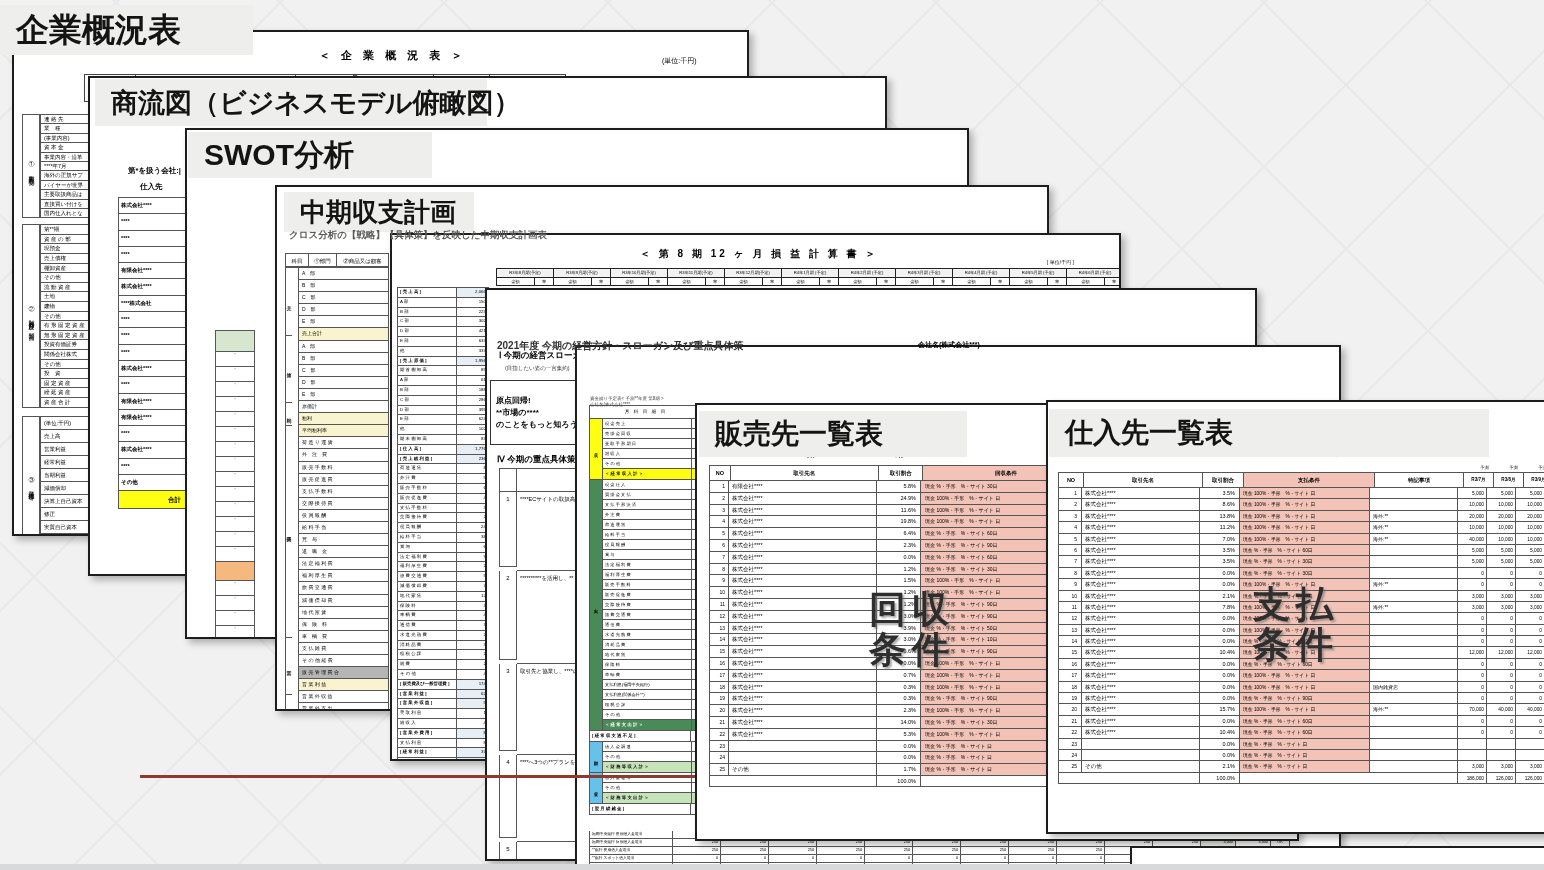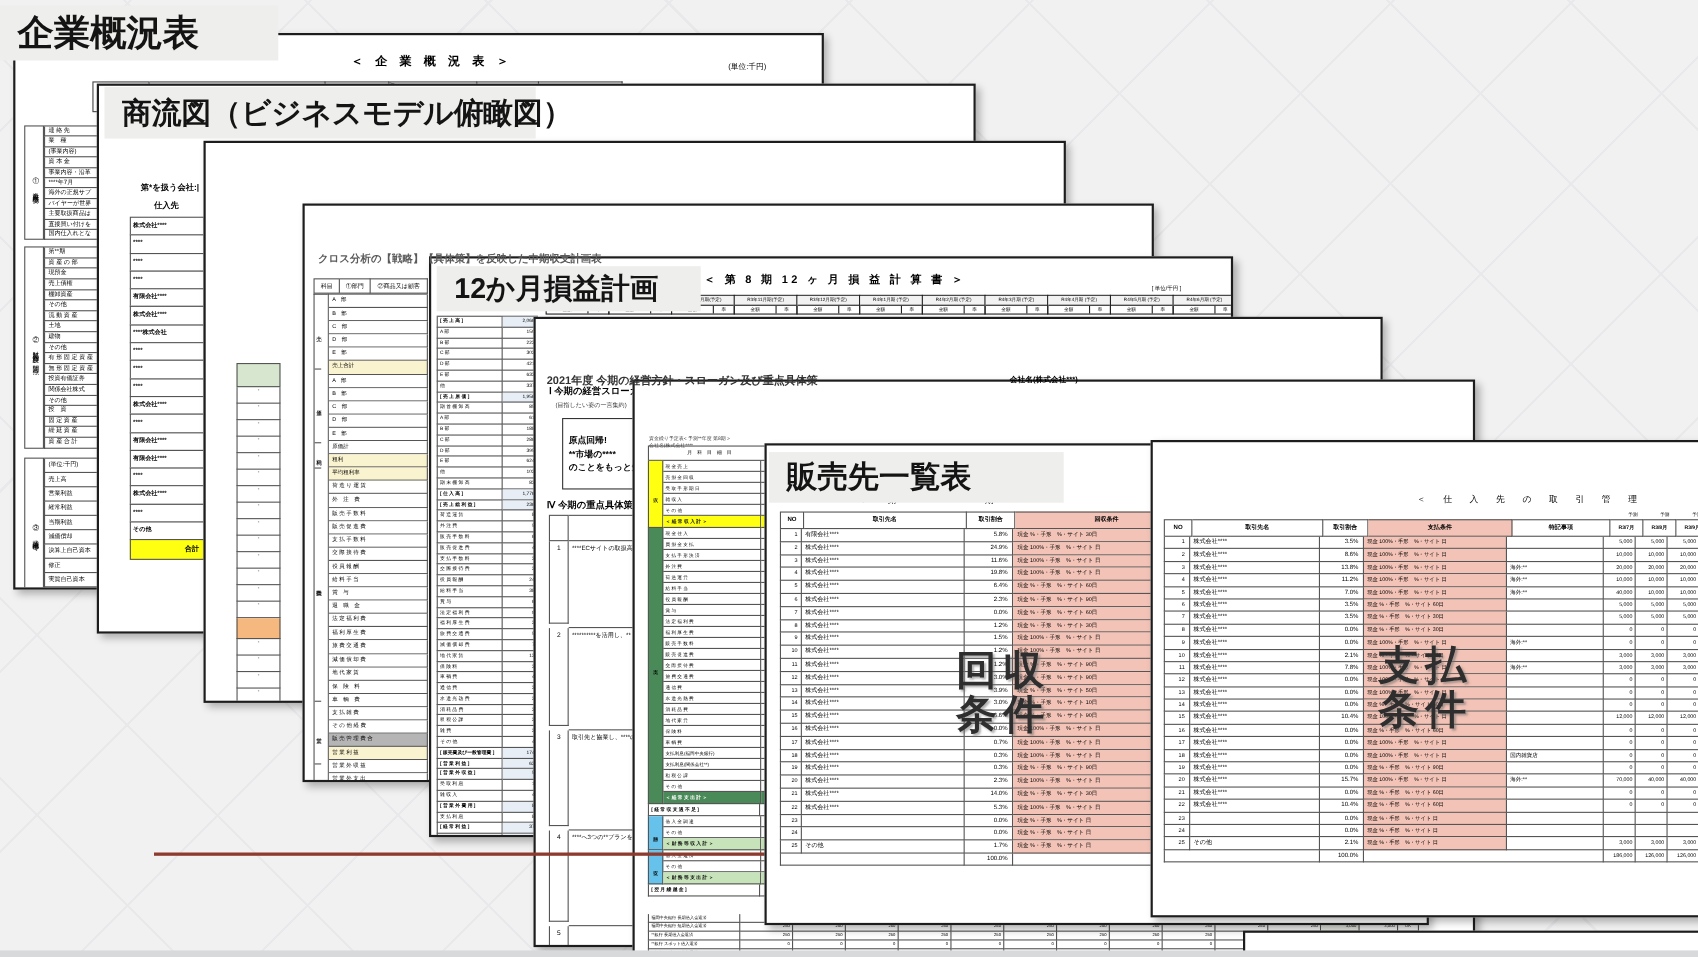--- a/index.html
+++ b/index.html
@@ -497,21 +497,21 @@
         <div style="display: flex;">
           <div style="width: 58px; height: 8.8px; line-height: 8.8px; font-size: 4.4px; padding-left: 2px; border-right: 1px solid rgb(85, 85, 85); border-bottom: 1px solid rgb(85, 85, 85); border-left: 1px solid rgb(85, 85, 85); border-image: initial; border-top: none; overflow: hidden; font-weight: bold;">[ 税引前当期純利益 ]</div>
           <div style="width: 30px; height: 8.8px; line-height: 8.8px; font-size: 4.4px; text-align: right; padding-right: 2px; border-right: 1px solid rgb(85, 85, 85); border-bottom: 1px solid rgb(85, 85, 85); border-image: initial; border-left: none; border-top: none; background: rgb(232, 238, 246);">37</div>
         </div>
       </div>
   </div>
 
   <div class="sheet" style="left:485px;top:288px;width:768px;height:569px">
     <div class="abs" style="left:12px;top:60px;font-size:8.5px;font-weight:bold">Ⅰ 今期の経営スローガン</div>
     <div class="abs" style="left:18px;top:75px;font-size:5.5px;color:#333">(目指したい姿の一言集約)</div>
-    <div class="abs" style="left:24px;top:90px;width:102px;height:65px;border:1.5px solid #333;padding:14px 4px 0 5px;box-sizing:border-box;font-size:8px;font-weight:bold;line-height:1.5">
+    <div class="abs" style="left:3px;top:90px;width:102px;height:65px;border:1.5px solid #333;padding:14px 4px 0 5px;box-sizing:border-box;font-size:8px;font-weight:bold;line-height:1.5">
       <div>原点回帰!</div>
       <div>**市場の****</div>
       <div>のことをもっと知ろう</div>
     </div>
     <div class="abs" style="left:10px;top:164px;font-size:8.5px;font-weight:bold">Ⅳ 今期の重点具体策</div>
     <div class="abs" id="s6-items" style="left:12px;top:178px;width:700px">
         <div style="display: flex;">
           <div style="width: 16px; height: 22px; border: 1px solid rgb(85, 85, 85);"></div>
           <div style="flex: 1 1 0%; height: 22px; line-height: 22px; border-top: 1px solid rgb(85, 85, 85); border-right: 1px solid rgb(85, 85, 85); border-bottom: 1px solid rgb(85, 85, 85); border-image: initial; border-left: none; font-size: 6.5px; font-weight: bold; text-align: center;">重点具体策</div>
         </div>
@@ -1365,30 +1365,36 @@
   </div>
 
   <div class="sheet" style="left:1130px;top:846px;width:414px;height:30px;box-shadow:none"></div>
 
   <div class="banner" style="left:0;top:5px;width:253px;height:50px;font-size:33px">
       <span>企業概況表</span>
     </div>
   <div class="banner" style="left:95px;top:79px;width:392px;height:47px;font-size:27px">
       <span>商流図（ビジネスモデル俯瞰図）</span>
     </div>
+  <div class="banner" style="left:188px;top:132px;width:244px;height:46px;font-size:30px">
+      <span>SWOT分析</span>
+    </div>
+  <div class="banner" style="left:284px;top:192px;width:190px;height:40px;font-size:26px">
+      <span>中期収支計画</span>
+    </div>
   <div class="abs" style="left:289px;top:229px;font-size:9.5px;font-weight:bold;color:#5a5a5a">クロス分析の【戦略】【具体策】を反映した中期収支計画表</div>
-  <div class="banner" style="left:397px;top:242px;width:240px;height:41px;font-size:26px">
-      <span>12か月損益計画</span>
-    </div>
   <div class="abs" style="left:497px;top:339px;font-size:10px;font-weight:bold;color:#333">2021年度 今期の経営方針・スローガン及び重点具体策</div>
   <div class="abs" style="left:918px;top:340px;font-size:7px;font-weight:bold">会社名(株式会社***)</div>
   <div class="abs" style="left:590px;top:396px;font-size:4.5px;color:#444">資金繰り予定表&lt; 予測**年度 第8期 &gt;</div>
   <div class="abs" style="left:590px;top:402px;font-size:4.5px;color:#444">会社名(株式会社****</div>
   <div class="banner" style="left:699px;top:411px;width:268px;height:46px;font-size:28px">
       <span>販売先一覧表</span>
+    </div>
+  <div class="banner" style="left:1049px;top:409px;width:440px;height:48px;font-size:28px">
+      <span>仕入先一覧表</span>
     </div>
 
   <div class="ann" style="left:862px;top:590px;width:100px">
     <div>回収</div>
     <div>条件</div>
   </div>
   <div class="ann" style="left:1246px;top:585px;width:100px">
     <div>支払</div>
     <div>条件</div>
   </div>

